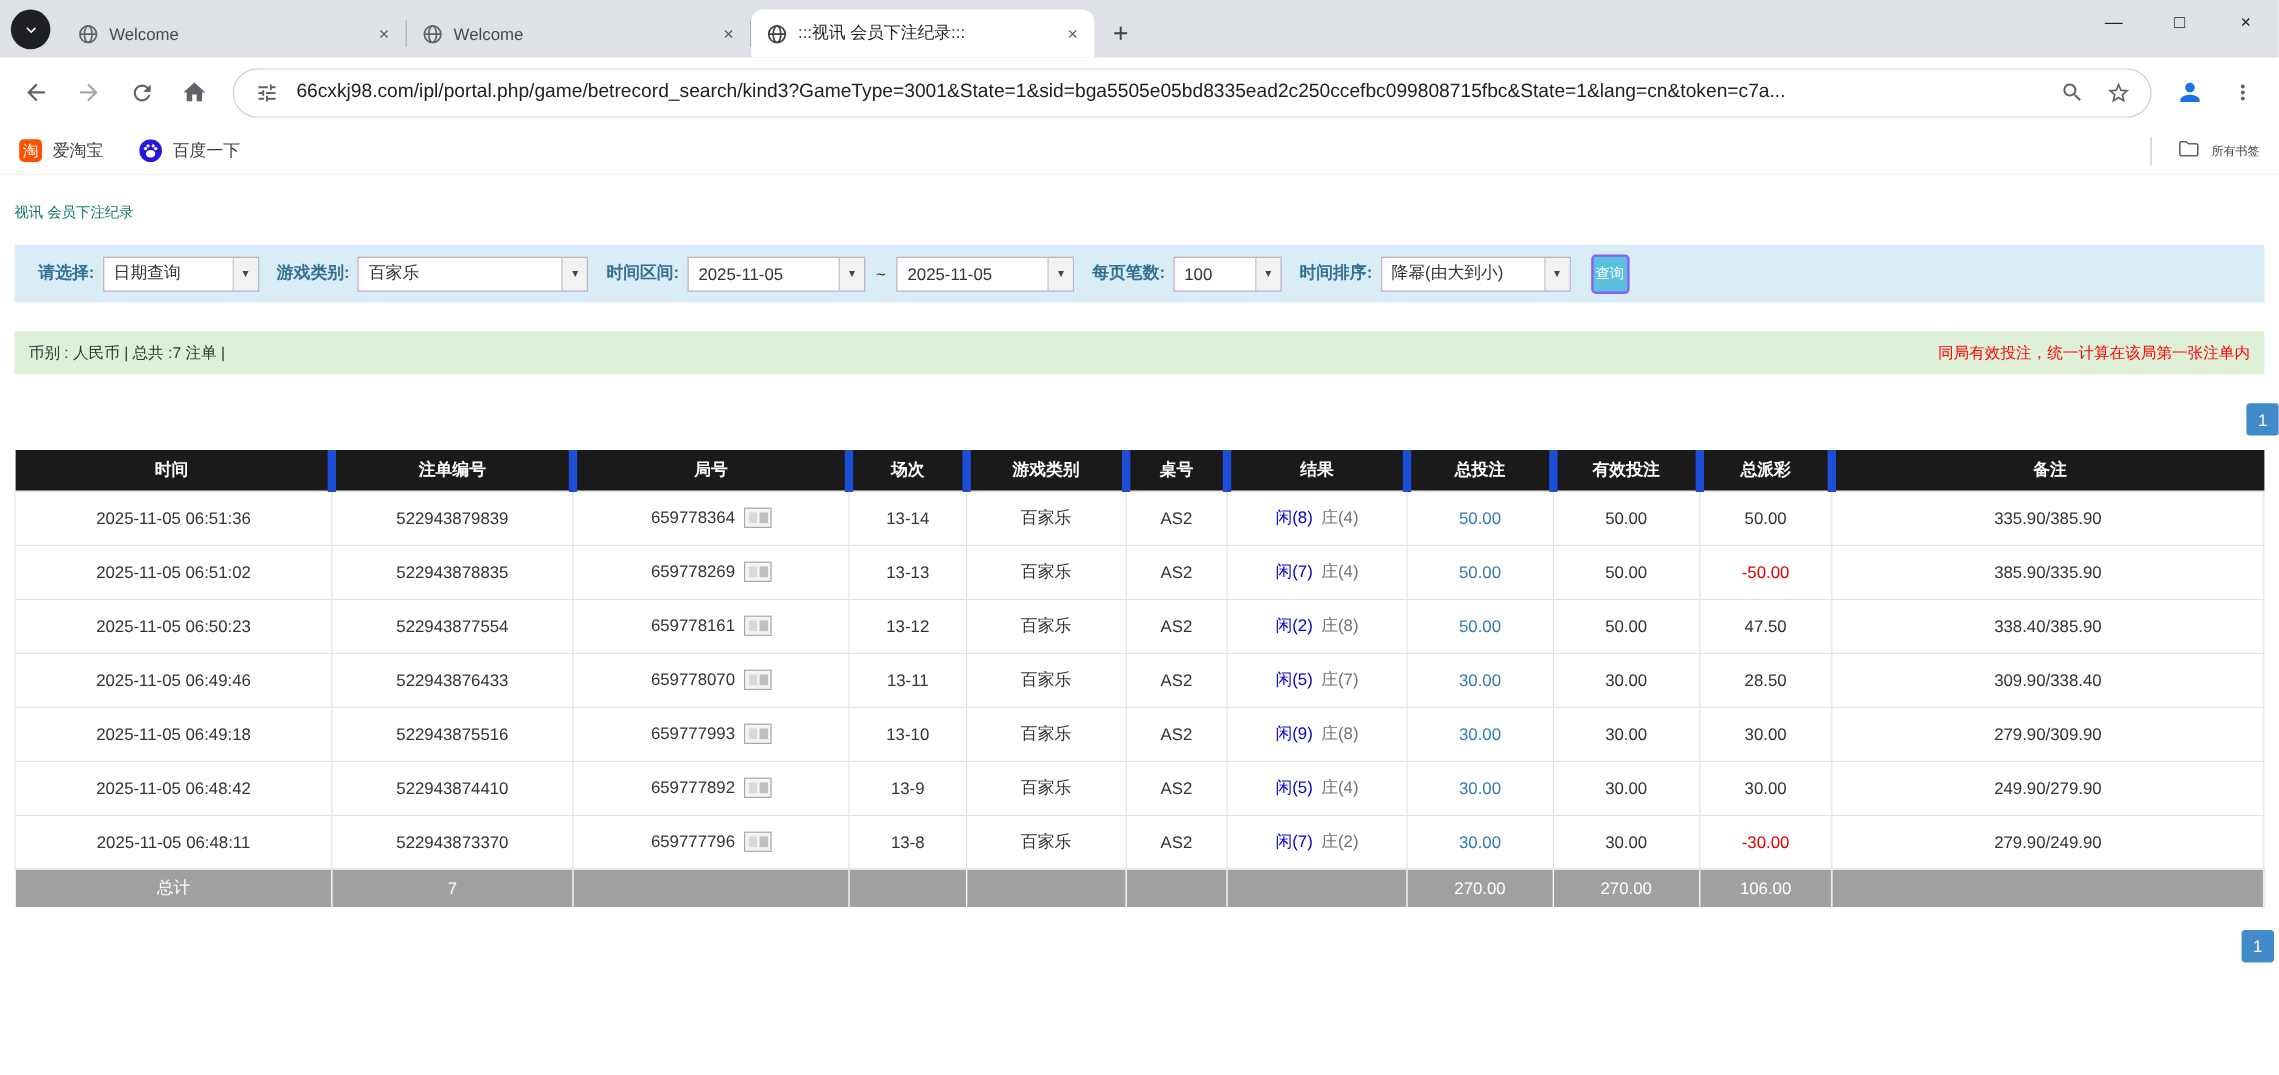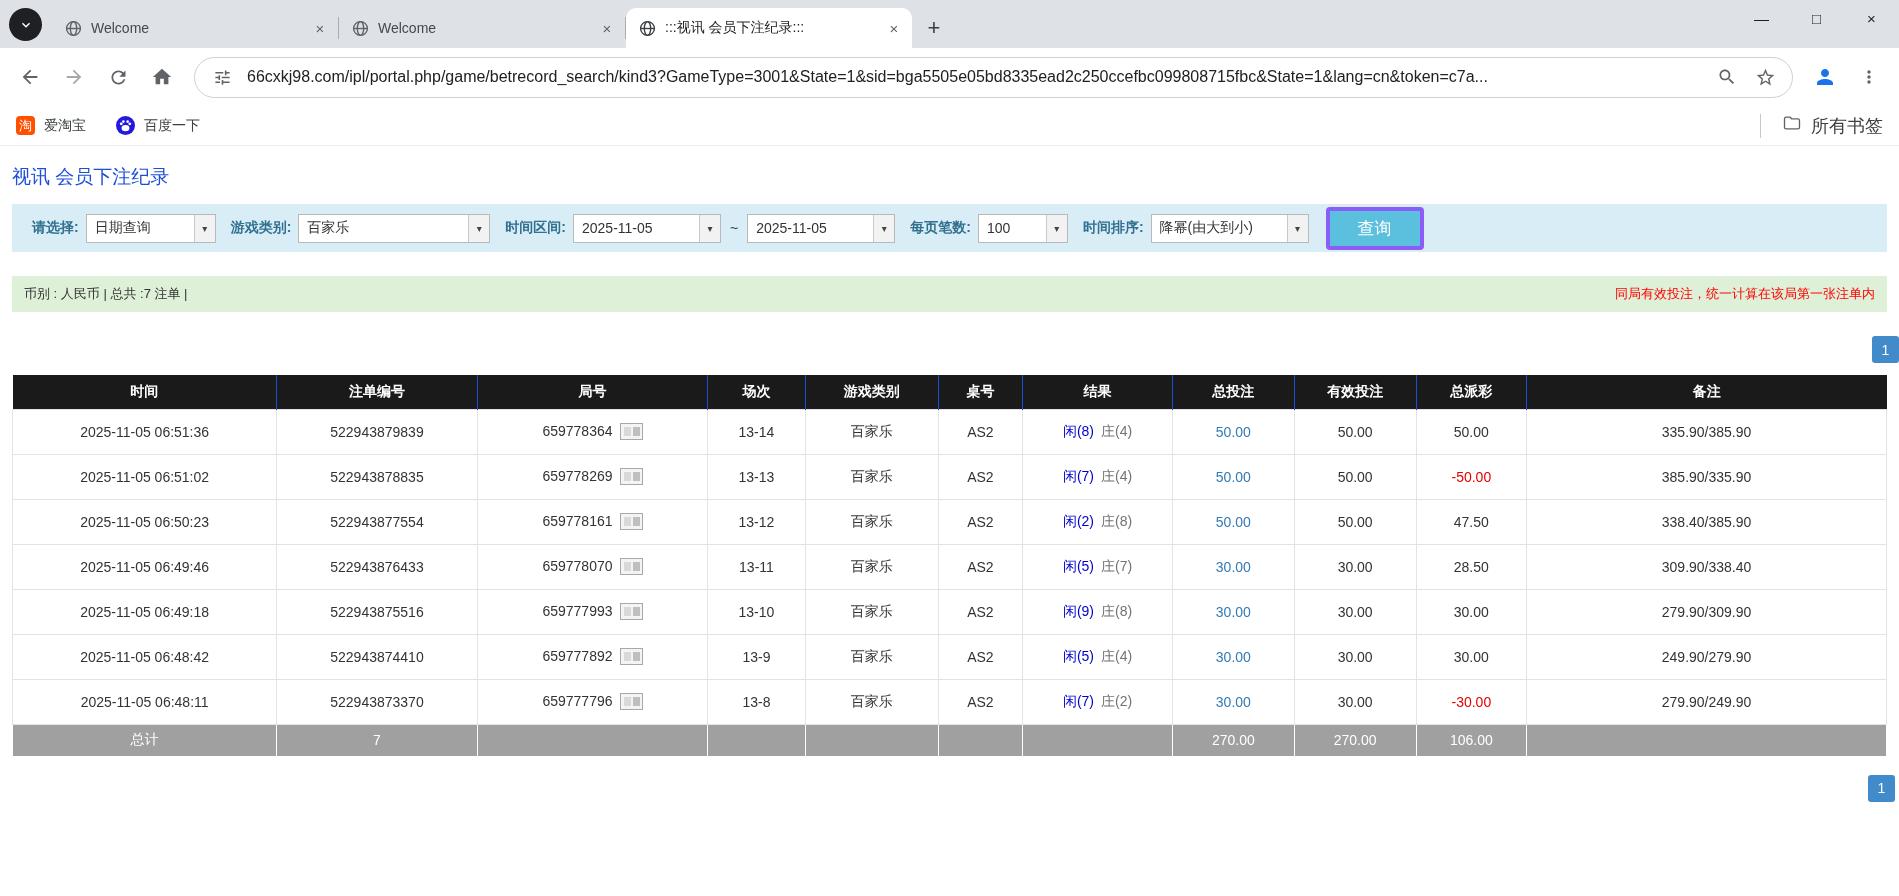--- a/index.html
+++ b/index.html
@@ -23,45 +23,45 @@
 .nav-icon{width:40px;height:40px;display:flex;align-items:center;justify-content:center;border-radius:50%;cursor:pointer;flex:none}
 .nav-icon.dim{opacity:.55}
 .url-bar{flex:1;height:41px;border:1px solid #cdd0d4;border-radius:21px;display:flex;align-items:center;padding:0 14px;gap:12px;margin:0 8px;background:#fff;cursor:text}
 .url-text{flex:1;font-size:16px;color:#202124;white-space:nowrap;overflow:hidden}
 .urlbar-icon{width:26px;height:26px;display:flex;align-items:center;justify-content:center;cursor:pointer;flex:none}
 
 .bookmarks-bar{height:40px;background:#fff;display:flex;align-items:center;padding:0 16px;gap:30px;border-bottom:1px solid #ededed}
 .bookmark{display:flex;align-items:center;gap:9px;font-size:14px;color:#3c4043;cursor:pointer}
 .bm-icon{width:19px;height:19px;flex:none;display:flex;align-items:center;justify-content:center}
 .taobao{background:#ff5000;color:#fff;border-radius:4px;font-size:13px}
-.bm-right{margin-left:auto;display:flex;align-items:center;gap:9px;font-size:18px;color:#3c4043;cursor:pointer}
+.bm-right{margin-left:auto;display:flex;align-items:center;gap:9px;font-size:10px;color:#3c4043;cursor:pointer}
 .bm-sep{width:1px;height:24px;background:#c4c7cb;margin-right:12px}
 
 
-.page-title{font-size:19px;font-weight:400;color:#1d4ed8;margin:18px 0 14px 12px;line-height:26px}
+.page-title{font-size:12px;font-weight:400;color:#0f766e;margin:18px 0 14px 12px;line-height:26px}
 
 .filter-bar{margin:0 12px;background:#d9edf7;height:48px;display:flex;align-items:center;padding:0 12px;gap:7px;font-size:14px}
 .flabel{color:#31708f;font-weight:bold;margin-left:8px;white-space:nowrap}
 .combo{display:inline-flex;align-items:center;background:#f0abfc;border:1px solid #b9b9b9;height:29px}
 .combo input{border:0;outline:0;height:27px;padding:0 8px;font-size:14px;color:#333;background:#fff;font-family:inherit;width:100%}
 .combo-arrow{width:21px;height:27px;border-left:1px solid #c9c9c9;background:#f2f2f2;display:flex;align-items:center;justify-content:center;font-size:10px;color:#444;cursor:pointer;flex:none}
 .w-query{width:130px}.w-game{width:192px}.w-date{width:148px}.w-size{width:90px}.w-sort{width:158px}
 .tilde{color:#333;margin:0 2px}
-.search-btn{background:#5bc0de;border:4px solid #8b5cf6;color:#fff;font-size:17px;padding:6px 28px;border-radius:4px;cursor:pointer;margin-left:10px;font-family:inherit}
+.search-btn{background:#5bc0de;border:2px solid #8b5cf6;color:#fff;font-size:12px;padding:6px 2px;border-radius:4px;cursor:pointer;margin-left:10px;font-family:inherit}
 
 .summary-bar{margin:24px 12px 0;background:#dff0d8;height:36px;display:flex;align-items:center;justify-content:space-between;padding:0 12px;font-size:13px}
 .summary-left{color:#333}
 .summary-right{color:#ff0000}
 
 .pagination{display:flex;justify-content:flex-end;margin:24px 0 12px}
 .pagination.bottom{margin:18px 4px 0}
 .page-num{min-width:27px;height:27px;background:#428bca;color:#fff;font-size:14px;display:flex;align-items:center;justify-content:center;border-radius:3px;cursor:pointer;padding:0 6px}
 
 table{width:1875px;margin:0 12px;border-collapse:collapse;table-layout:fixed;font-size:14px}
-thead th{background:#1a1a1a;color:#fff;font-weight:bold;height:34px;border-left:1px solid #1d4ed8;font-size:14px;text-align:center}
+thead th{background:#1a1a1a;color:#fff;font-weight:bold;height:34px;border-left:7px solid #1d4ed8;font-size:14px;text-align:center}
 thead th:first-child{border-left:none}
 tbody td{height:45px;text-align:center;border:1px solid #e3e3e3;background:#fff;color:#333}
 .res-player{color:#0000cc}
 .res-banker{color:#737373;margin-left:7px}
 td.bet-link{color:#337ab7;cursor:pointer}
 td.payout.neg{color:#e60000}
 .round-icon{display:inline-block;width:23px;height:17px;margin-left:7px;vertical-align:middle;border:1px solid #a8a8a8;background:linear-gradient(#d9d9d9 0 0) 3px 3px/7px 9px no-repeat,linear-gradient(#bfbfbf 0 0) 12px 3px/7px 9px no-repeat,#f4f4f4;cursor:pointer}
 tr.footer-row td{background:#a0a0a0;color:#fff;height:32px;border:1px solid #fff;font-weight:normal}
 </style>
 </head>

